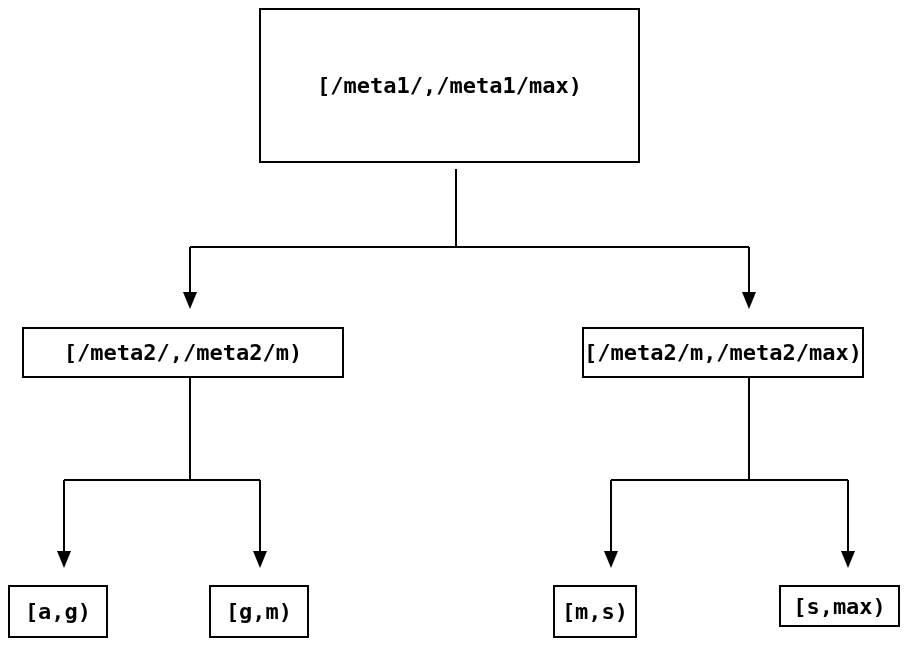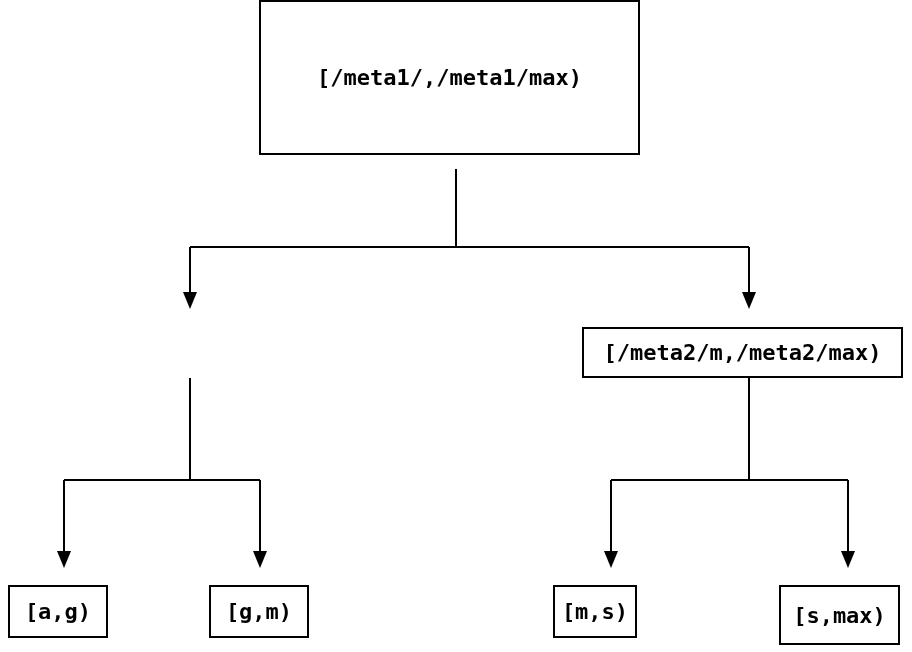--- a/index.html
+++ b/index.html
@@ -38,27 +38,27 @@
     background: #ffffff;
     color: #000000;
     display: flex;
     align-items: center;
     justify-content: center;
     font-family: "DejaVu Sans Mono", "Liberation Mono", monospace;
     font-size: 22px;
     font-weight: bold;
     white-space: nowrap;
   }
-  .node-root   { left: 259px; top: 0;  width: 381px; height: 155px; }
+  .node-root   { left: 259px; top: 8px;  width: 381px; height: 155px; }
   .node-l1-a   { left: 22px;  top: 327px; width: 322px; height: 51px; }
-  .node-l1-b   { left: 582px; top: 327px; width: 321px; height: 51px; text-align: right; }
+  .node-l1-b   { left: 582px; top: 327px; width: 282px; height: 51px; text-align: right; }
   .node-l2-a   { left: 8px;   top: 585px; width: 100px; height: 53px; }
   .node-l2-b   { left: 203px; top: 585px; width: 100px; height: 53px; margin-left: 6px; }
   .node-l2-c   { left: 553px; top: 585px; width: 84px; height: 53px; }
-  .node-l2-d   { left: 779px; top: 585px; width: 121px; height: 60px; }
+  .node-l2-d   { left: 779px; top: 585px; width: 121px; height: 42px; }
 </style>
 </head>
 <body>
 
 <div class="canvas">
 
   <svg class="connectors" width="912" height="652" viewBox="0 0 912 652" xmlns="http://www.w3.org/2000/svg">
 
     <g>
       <path d="M456,169 V247 M190,247 H749 M190,247 V292 M749,247 V292"></path>
@@ -76,20 +76,23 @@
       <path d="M749,378 V480 M611,480 H848 M611,480 V551 M848,480 V551"></path>
       <polygon points="604,551 618,551 611,568"></polygon>
       <polygon points="841,551 855,551 848,568"></polygon>
     </g>
   </svg>
 
   <div class="node node-root">
     <span>[/meta1/,/meta1/max)</span>
   </div>
 
+  <div class="node node-l1-a">
+    <span>[/meta2/,/meta2/m)</span>
+  </div>
 
   <div class="node node-l1-b">
     <span>[/meta2/m,/meta2/max)</span>
   </div>
 
   <div class="node node-l2-a">
     <span>[a,g)</span>
   </div>
 
   <div class="node node-l2-b">

